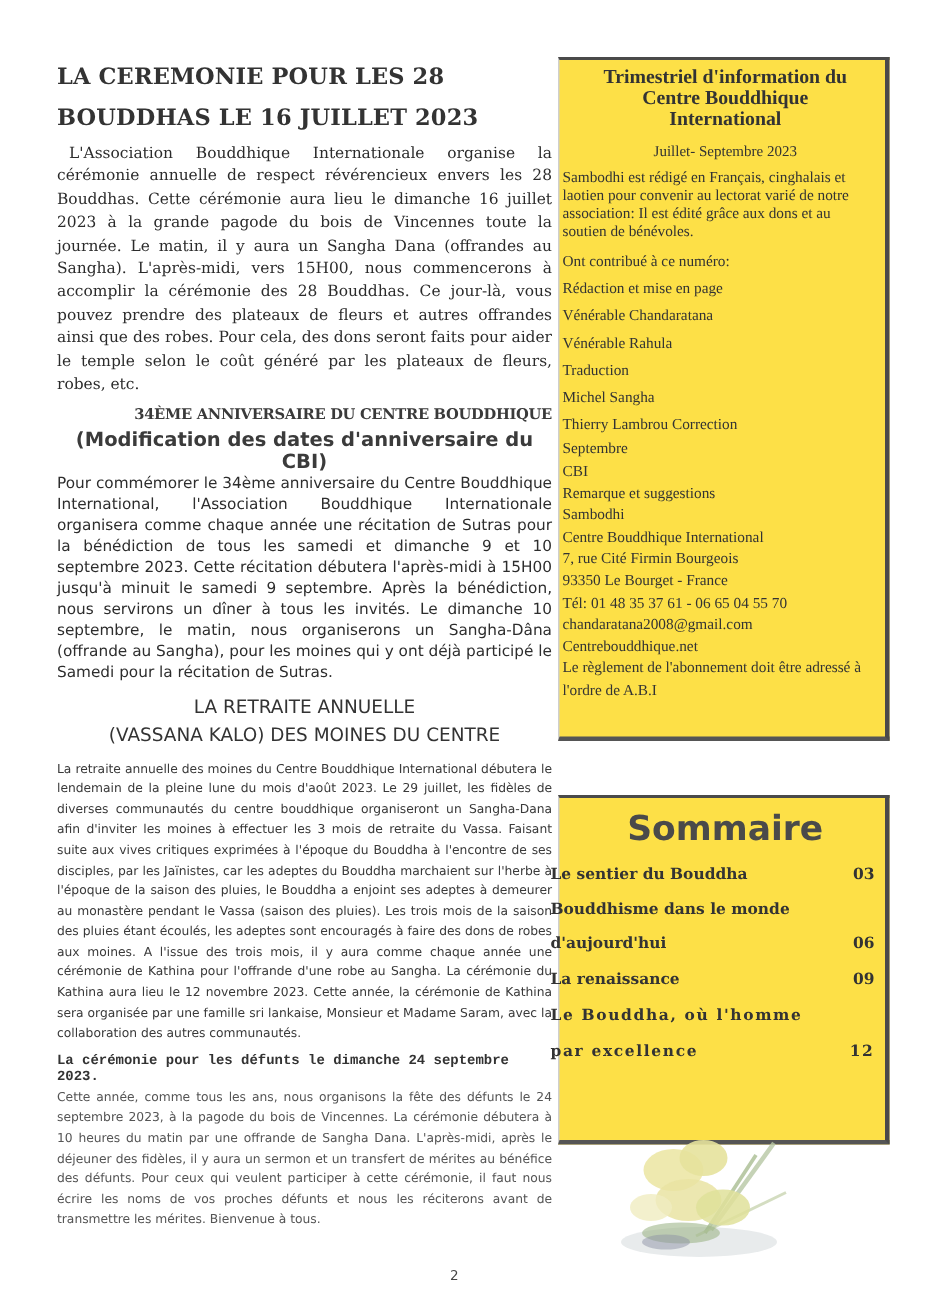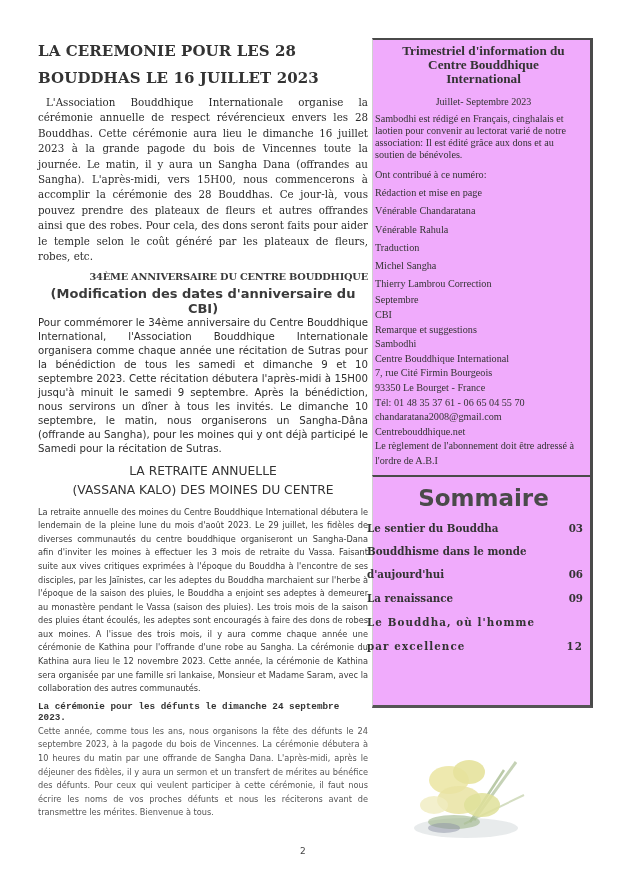--- a/index.html
+++ b/index.html
@@ -9,31 +9,31 @@
     .serif-para { font-family: "DejaVu Serif", serif; font-size: 10.3px; line-height: 15.4px; text-align: justify; text-indent: 8px; color: #2b2b2b; margin: 0; }
     .h2 { font-family: "DejaVu Serif", serif; font-weight: bold; font-size: 9.8px; text-align: right; color: #3a3a3a; margin: 7px 0 4px 0; letter-spacing: -0.2px; }
     .subnote { font-family: "DejaVu Sans", sans-serif; font-size: 13px; text-align: center; font-weight: bold; color: #3b3b3b; margin: 2px 0 0 0; }
     .sans-para { font-family: "DejaVu Sans", sans-serif; font-size: 10.2px; line-height: 13.9px; text-align: justify; color: #2d2d2d; margin: 0; }
     .h3 { font-family: "DejaVu Sans", sans-serif; font-size: 12.3px; line-height: 19px; text-align: center; color: #333; margin: 6px 0 6px 0; }
     .small-sans { font-family: "DejaVu Sans", sans-serif; font-size: 8.2px; line-height: 13.6px; text-align: justify; color: #3a3a3a; margin: 0; }
     .small-sans.dim { color: #555; }
     .bold-line { font-family: Liberation Mono, monospace; font-weight: bold; font-size: 9.3px; margin: 5px 0 2px 0; color: #333; }
     .page-num { position: absolute; left: 300px; top: 846px; font-family: "DejaVu Sans", sans-serif; font-size: 9px; color: #444; }
 
-    .box { position: absolute; left: 372px; width: 221px; background: #f0abfc;
+    .box { position: absolute; left: 372px; width: 221px; background: #fde047;
            border-top: 2px solid #4a4a4a; border-right: 3px solid #4a4a4a; border-bottom: 3px solid #555; border-left: 1px solid #cfcfcf; box-sizing: border-box; }
     .box1 { top: 38px; height: 456px; padding: 2px 6px 0 10px; }
     .box1 .title { font-family: "Liberation Serif", serif; font-weight: bold; font-size: 13.2px; line-height: 14px; text-align: center; color: #333; margin: 2px 0 10px 0; }
     .box1 .date { font-family: "Liberation Serif", serif; font-size: 10px; text-align: center; margin: 4px 0 6px 0; color: #333; }
     .box1 .intro { font-family: "Liberation Serif", serif; font-size: 10.2px; line-height: 12px; color: #333; margin: 0 0 5px -8px; }
     .box1 .credit { font-family: "Liberation Serif", serif; font-size: 10.2px; color: #333; margin-left: -8px; }
     .box1 .credit.spaced { line-height: 18.2px; }
     .box1 .credit.tight { line-height: 14.6px; }
 
-    .box2 { top: 475px; height: 233px; padding: 4px 0 0 0; }
+    .box2 { top: 530px; height: 233px; padding: 4px 0 0 0; }
     .box2 .stitle { font-family: "DejaVu Sans", sans-serif; font-weight: bold; font-size: 23px; color: #4a4a4a; text-align: center; margin: 4px 0 5px 4px; }
     .toc-row { display: flex; justify-content: space-between; font-family: "DejaVu Serif", serif; font-weight: bold; font-size: 10.3px; color: #333; padding: 0 8px 0 -4px; margin-left: -4px; line-height: 24px; }
     .toc-row .t { padding-left: 0; }
     .toc-row .p { padding-right: 2px; }
     .toc-wrap { position: relative; left: -2px; width: 214px; }
     .toc-row.cont { line-height: 22px; }
     .toc-row.letter { letter-spacing: 1.1px; }
 
     .flower { position: absolute; left: 404px; top: 750px; width: 130px; height: 95px; }
   </style>

